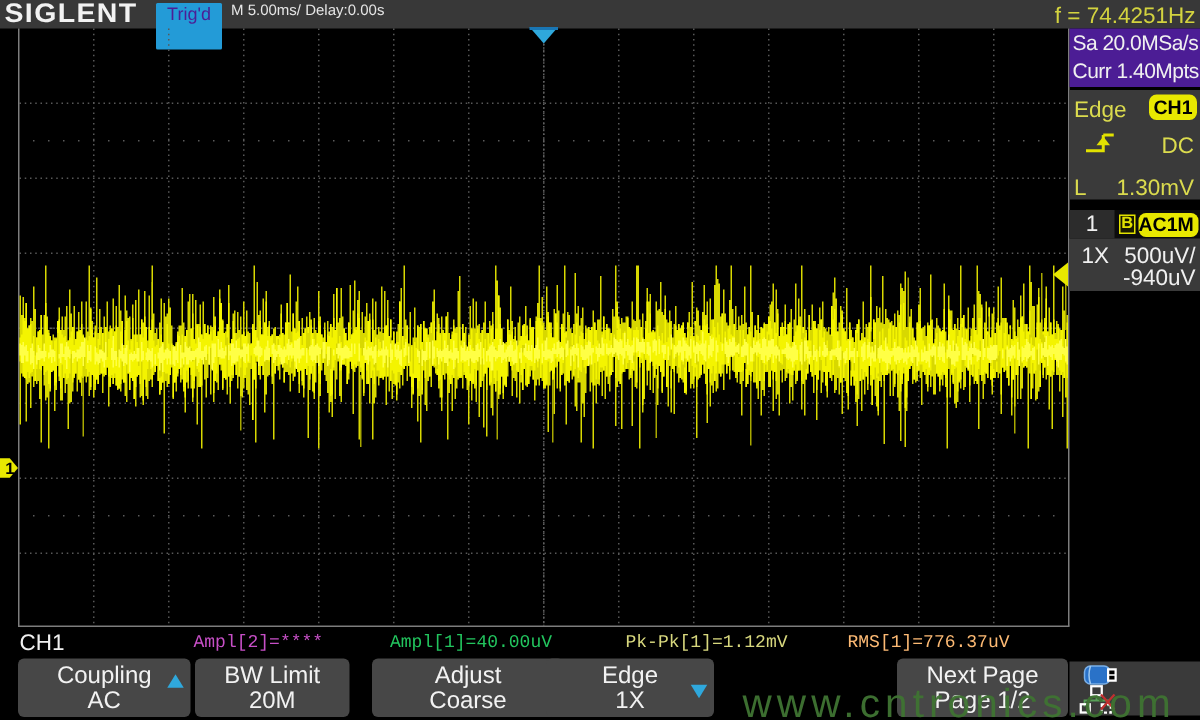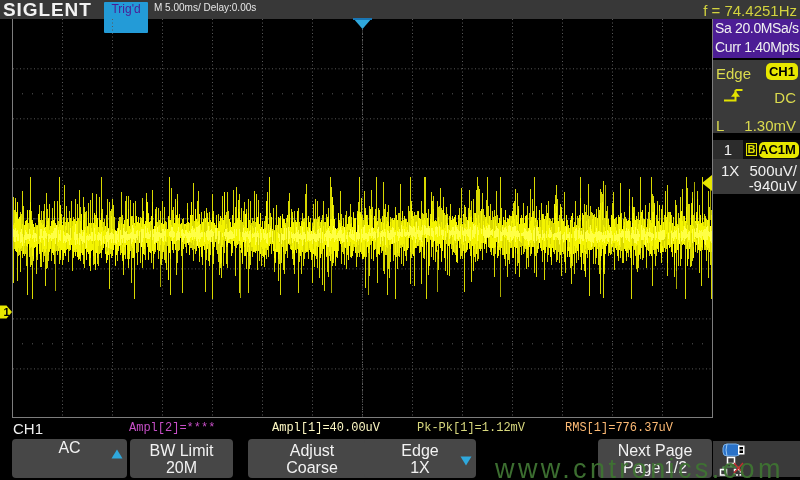--- a/index.html
+++ b/index.html
@@ -102,25 +102,26 @@
   <div class="abs" id="ch1cell">1</div>
   <div class="abs" id="bbadge">B</div>
   <div class="abs" id="acbadge">AC1M</div>
   <div class="abs chtxt" style="left:8px;top:22px">1X</div>
   <div class="abs chtxt" style="right:3px;top:22px">500uV/</div>
   <div class="abs chtxt" style="right:3px;top:37px">-940uV</div>
 </div>
 
 <div class="abs" id="chname">CH1</div>
 <div class="abs meas" style="left:129px;color:#c74fc7">Ampl[2]=****</div>
-<div class="abs meas" style="left:272px;color:#fef9c3">Ampl[1]=40.00uV</div>
+<div class="abs meas" style="left:260px;color:#22c55e">Ampl[1]=40.00uV</div>
 <div class="abs meas" style="left:417px;color:#d8d87e">Pk-Pk[1]=1.12mV</div>
 <div class="abs meas" style="left:565px;color:#fdba74">RMS[1]=776.37uV</div>
 
 <div class="abs btn" style="left:12px;width:115px">
+    <div class="l1">Coupling</div>
     <div class="l2">AC</div>
   <svg class="abs" style="left:99px;top:10px" width="12" height="10">
       <path d="M6 0.5 L11.5 9.5 H0.5 Z" fill="#2fa8dc"></path>
     </svg>
   </div>
 <div class="abs btn" style="left:130px;width:103px">
     <div class="l1">BW Limit</div>
     <div class="l2">20M</div>
   </div>
 <div class="abs btn" style="left:248px;width:128px">

